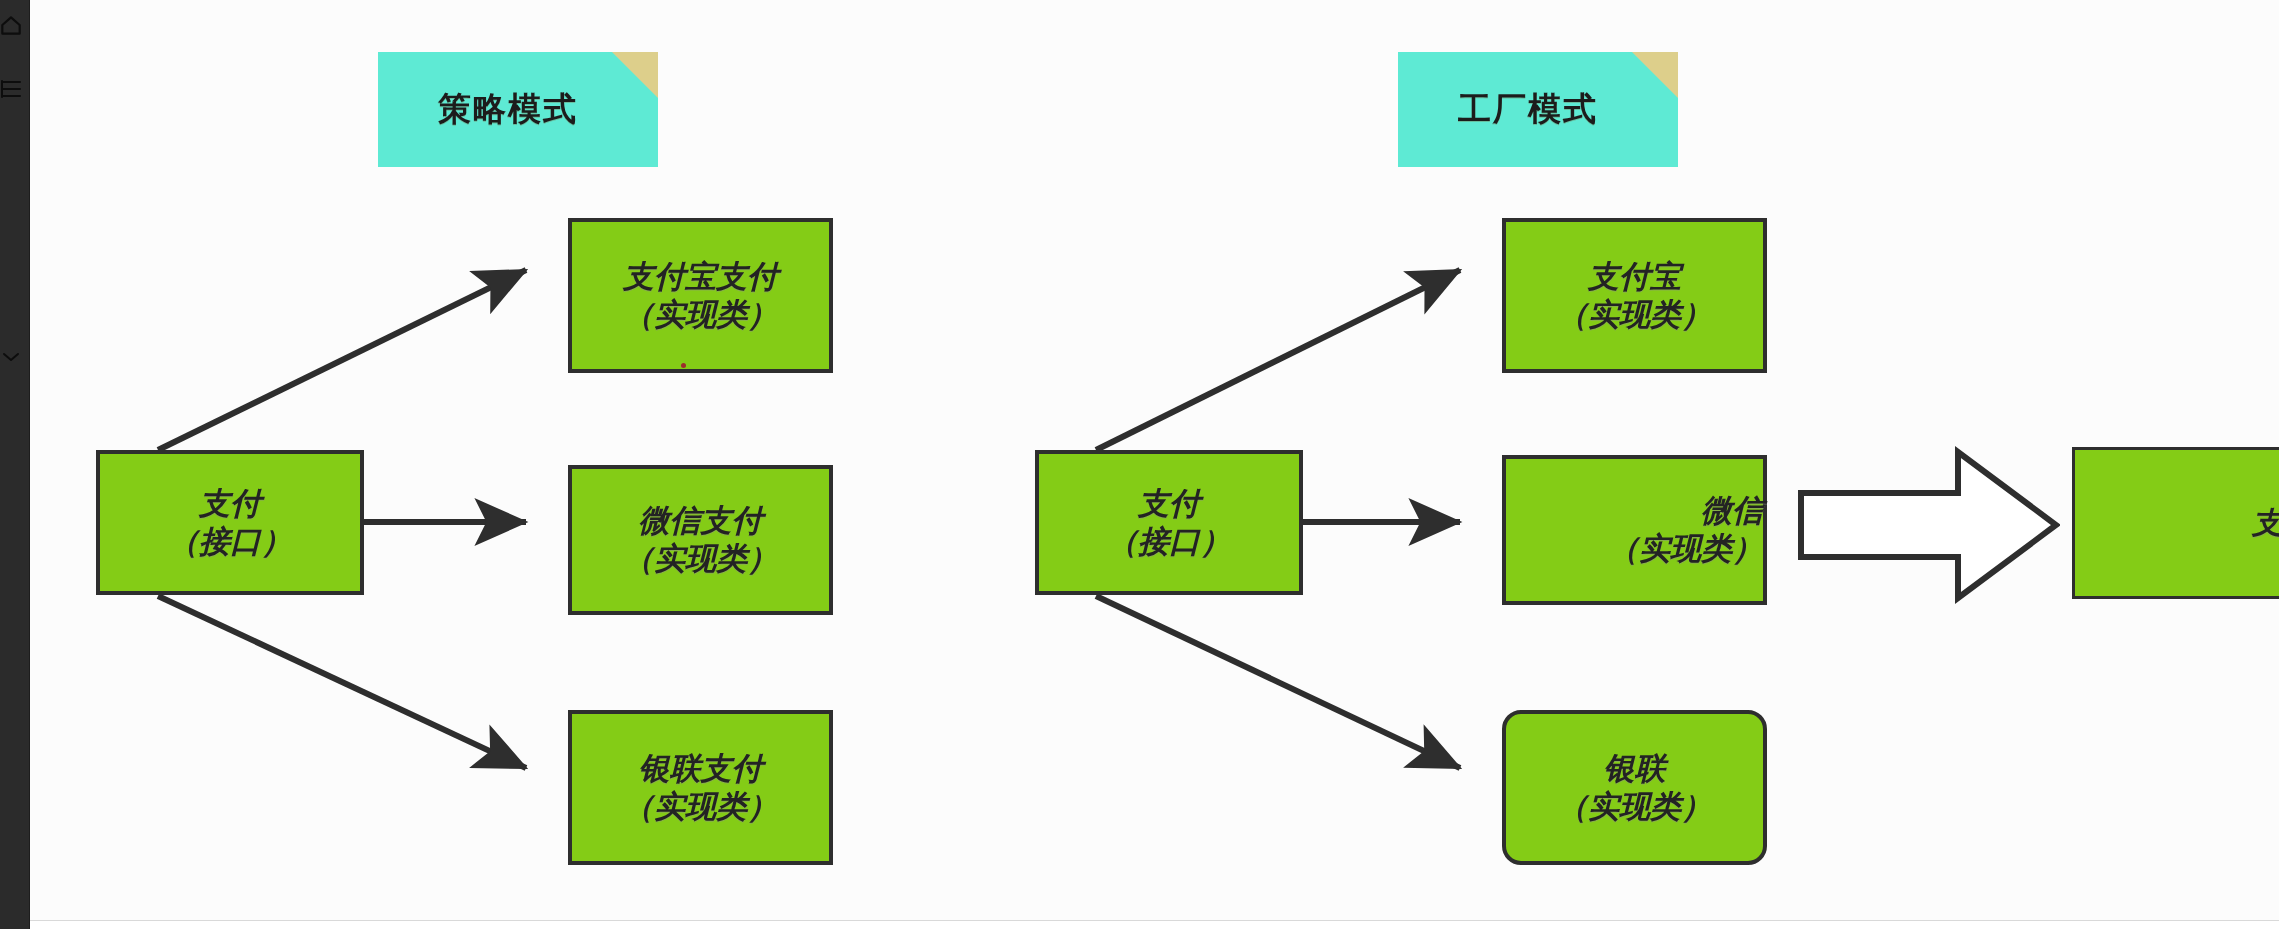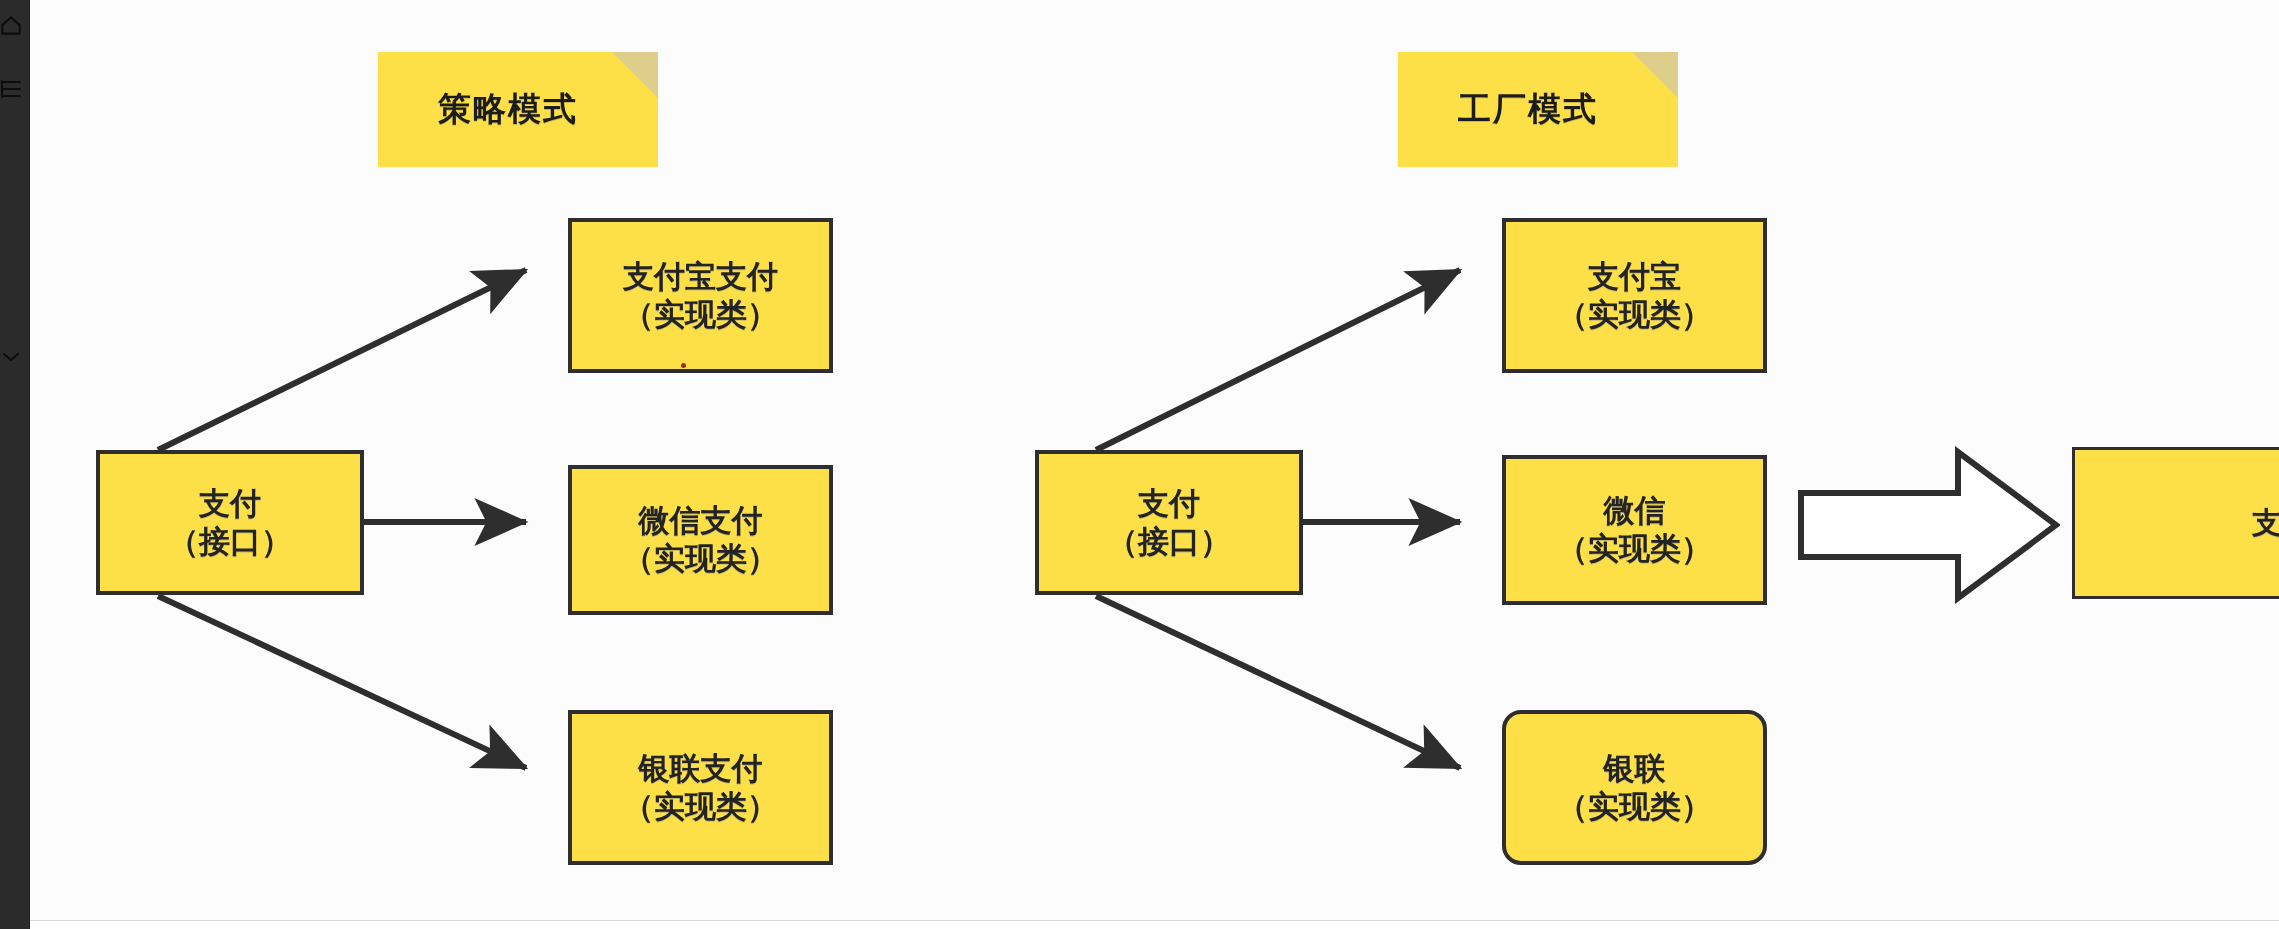--- a/index.html
+++ b/index.html
@@ -70,21 +70,21 @@
     width: 2249px;
     height: 920px;
     pointer-events: none;
     z-index: 5;
   }
 
   
   .sticky {
     position: absolute;
     z-index: 10;
-    background: #fde047;
+    background: #5eead4;
     display: flex;
     align-items: center;
     justify-content: center;
   }
   .sticky .sticky-label {
     font-size: 33px;
     font-weight: bold;
     color: #1c1c1c;
     letter-spacing: 2px;
     text-shadow: 0 1px 0 rgba(120,110,60,0.35);
@@ -98,47 +98,48 @@
     border-top: 46px solid #ddcf8b;
     border-left: 46px solid transparent;
   }
   #sticky-strategy { left: 348px; top: 52px;  width: 280px; height: 115px; }
   #sticky-factory  { left: 1368px; top: 52px; width: 280px; height: 115px; }
 
   
   .node {
     position: absolute;
     z-index: 12;
-    background: #fde047;
+    background: #84cc16;
     border: 4px solid #2e2e2e;
     display: flex;
     flex-direction: column;
     align-items: center;
     justify-content: center;
     line-height: 1.22;
+    font-style: italic;
   }
   .node .line {
     font-size: 31px;
     font-weight: bold;
     color: #232323;
     white-space: nowrap;
     text-shadow: 0 1px 0 rgba(140,140,140,0.45);
   }
   .node.thin { border-width: 3px; }
 
   
   #node-pay-interface-left { left: 66px;  top: 450px; width: 268px; height: 145px; }
   #node-alipay-pay   { left: 538px; top: 218px; width: 265px; height: 155px; }
   #node-wechat-pay   { left: 538px; top: 465px; width: 265px; height: 150px; }
   #node-unionpay-pay { left: 538px; top: 710px; width: 265px; height: 155px; }
 
   
   #node-pay-interface-right { left: 1005px; top: 450px; width: 268px; height: 145px; }
   #node-alipay   { left: 1472px; top: 218px; width: 265px; height: 155px; }
-  #node-wechat   { left: 1472px; top: 455px; width: 265px; height: 150px; }
+  #node-wechat   { left: 1472px; top: 455px; width: 265px; height: 150px; align-items: flex-end; }
   #node-unionpay { left: 1472px; top: 710px; width: 265px; height: 155px; border-radius: 19px; }
 
   
   #node-pay-result {
     left: 2042px; top: 447px; width: 420px; height: 152px;
     border-width: 3px;
   }
   #node-pay-result .line { font-size: 30px; }
 
   

